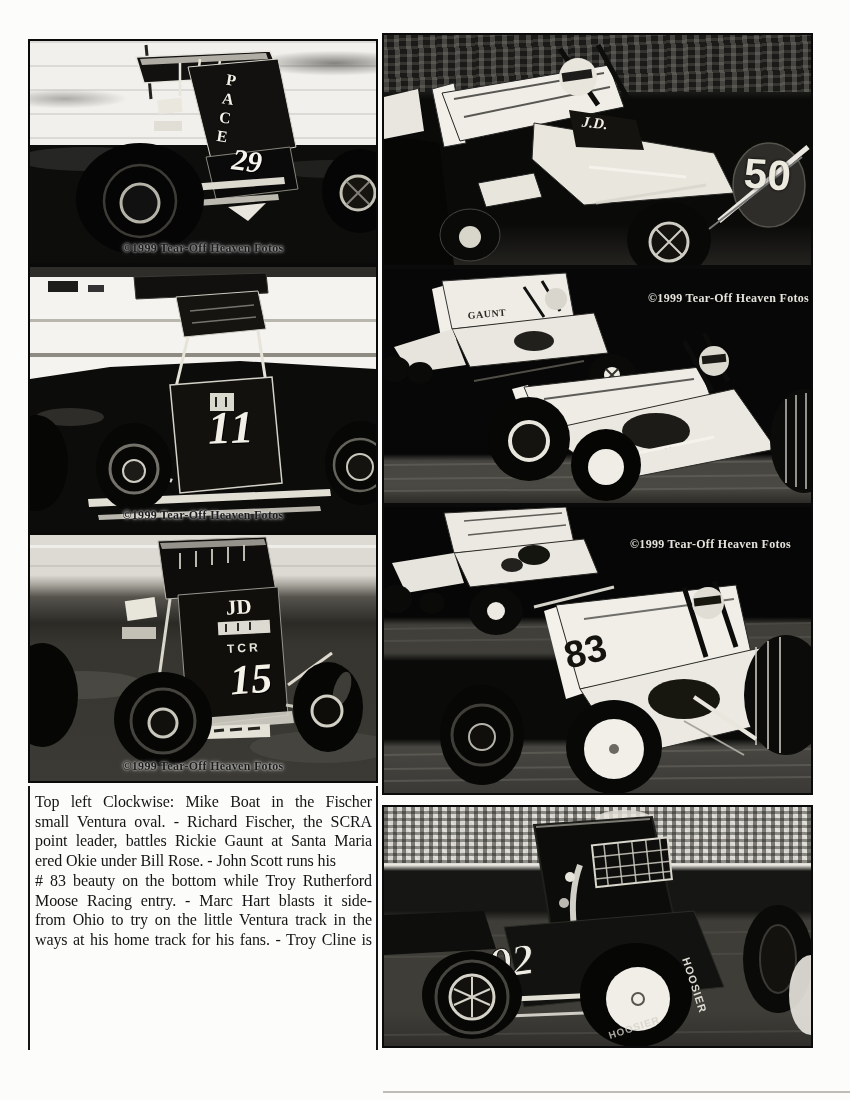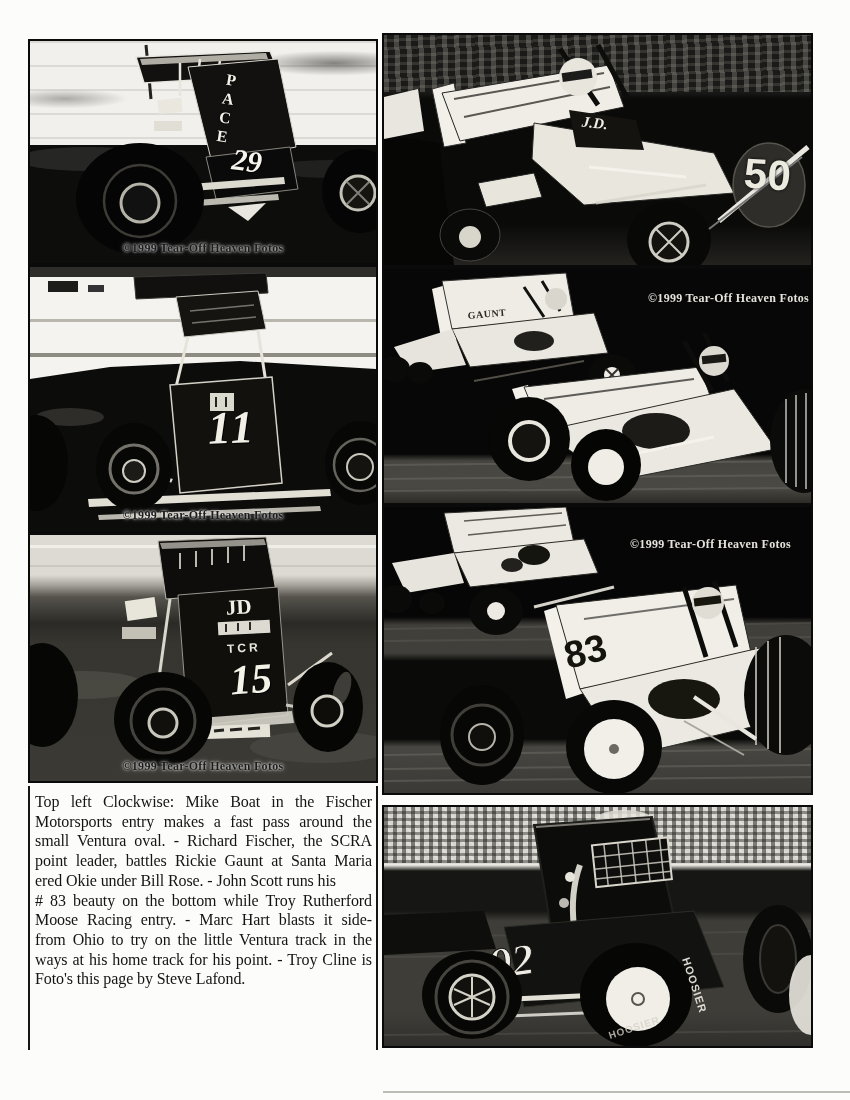--- a/index.html
+++ b/index.html
@@ -175,29 +175,27 @@
       <circle cx="297" cy="176" r="15" fill="#0e0d0a" stroke="#d2cfc5" stroke-width="3"></circle>
     </svg>
     <div class="decal" id="logo-jd">JD</div>
     <div class="decal" id="logo-tcr">TCR</div>
     <div class="decal" id="num-15">15</div>
     <div class="credit dark cc">©1999 Tear-Off Heaven Fotos</div>
   </div>
 
   <div id="caption-box">
     <div class="cap-line">Top left Clockwise: Mike Boat in the Fischer</div>
-    <div class="cap-line">Motorsports entry makes a fast pass around the</div>
     <div class="cap-line">small Ventura oval. - Richard Fischer, the SCRA</div>
     <div class="cap-line">point leader, battles Rickie Gaunt at Santa Maria</div>
     <div class="cap-line nj">ered Okie under Bill Rose. - John Scott runs his</div>
     <div class="cap-line"># 83 beauty on the bottom while Troy Rutherford</div>
     <div class="cap-line">Moose Racing entry. - Marc Hart blasts it side-</div>
     <div class="cap-line">from Ohio to try on the little Ventura track in the</div>
-    <div class="cap-line">ways at his home track for his point. - Troy Cline is</div>
-    <div class="cap-line nj">Foto's this page by Steve Lafond.</div>
+    <div class="cap-line">ways at his home track for his fans. - Troy Cline is</div>
   </div>
 
   <div class="photo" id="r1">
     <div class="texture" id="trees-tex"></div>
     <svg class="ph" viewBox="0 0 427 230" preserveAspectRatio="none">
       <polygon points="0,100 55,108 70,230 0,230" fill="#060605"></polygon>
       <polygon points="0,62 34,54 40,96 0,104" fill="#e8e6de"></polygon>
       <polygon points="48,54 70,48 82,108 60,112" fill="#f2f0e9" stroke="#333" stroke-width="1"></polygon>
       <polygon points="58,58 225,30 240,72 76,106" fill="#efede6" stroke="#222" stroke-width="1"></polygon>
       <path d="M70,64 L220,38 M80,82 L226,52" stroke="#33322e" stroke-width="2" opacity=".8"></path>

